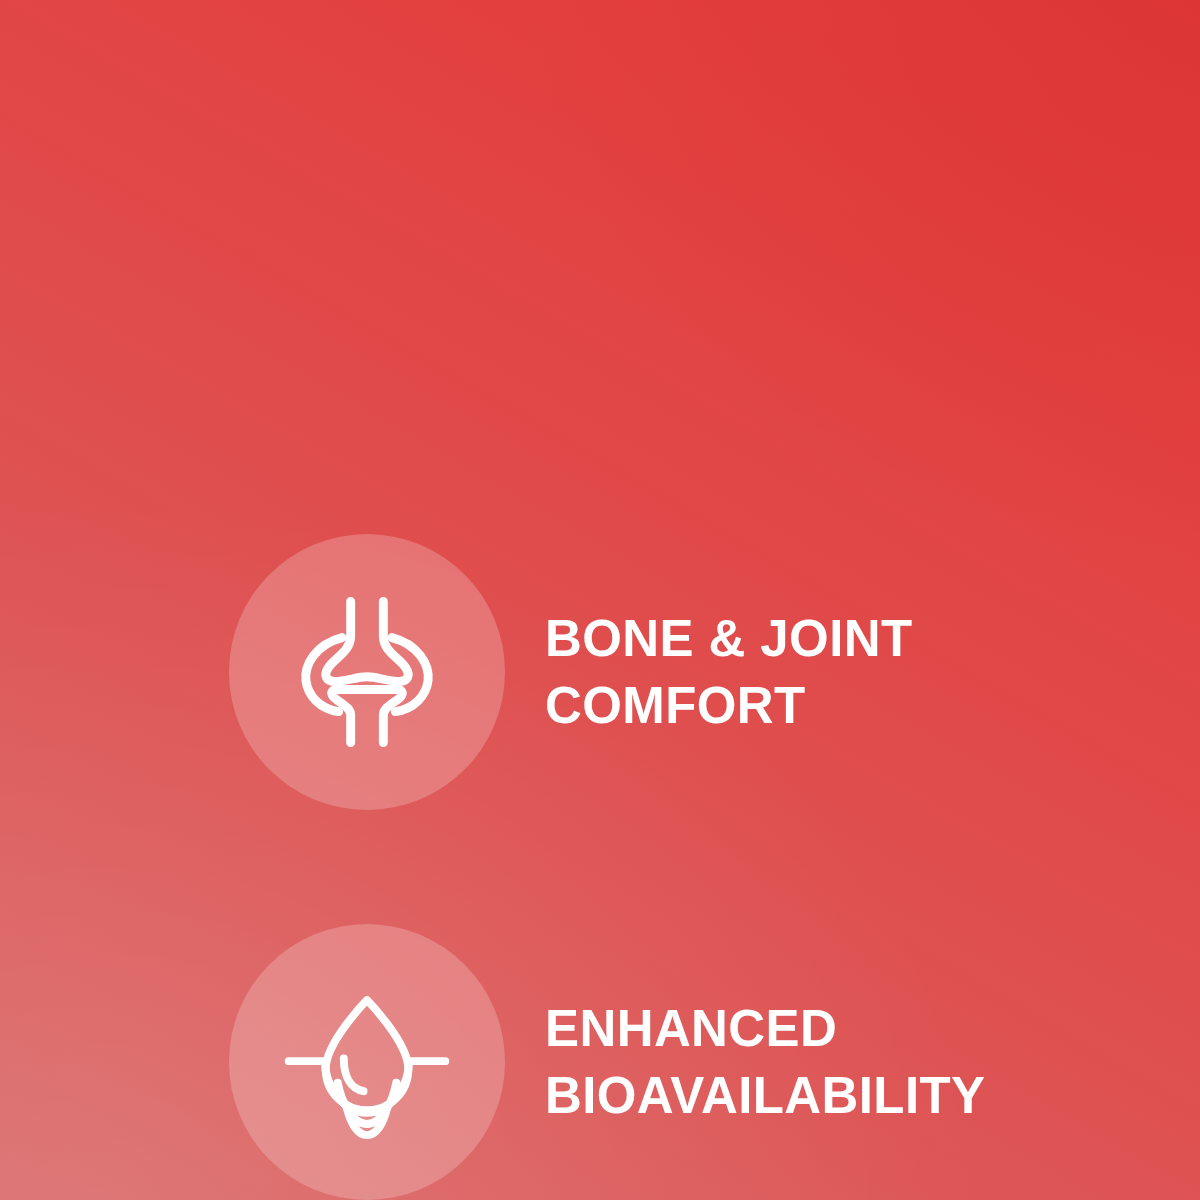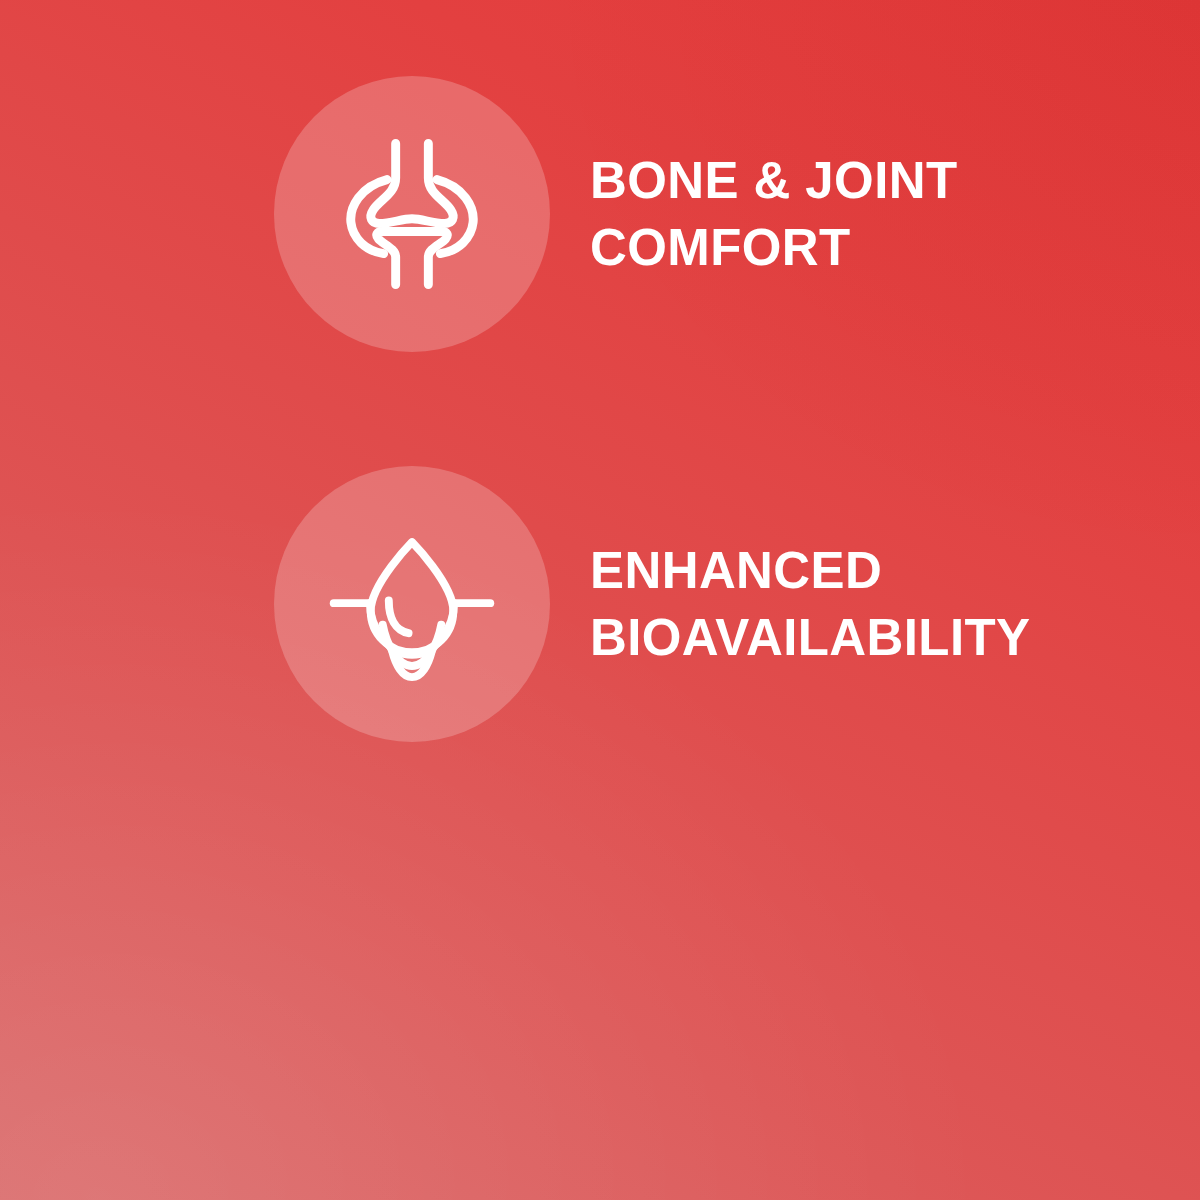--- a/index.html
+++ b/index.html
@@ -34,24 +34,23 @@
       radial-gradient(95% 80% at 100% 0%, rgba(150,10,10,0.10) 0%, rgba(150,10,10,0.00) 60%);
     pointer-events: none;
   }
 
   .rows {
     position: relative;
     z-index: 2;
     height: 100%;
     display: flex;
     flex-direction: column;
-    justify-content: flex-start;
+    justify-content: flex-end;
     padding-top: 76px;
     box-sizing: border-box;
-    padding-left: 45px;
   }
 
   .benefit-row {
     display: flex;
     align-items: center;
     height: 276px;
     margin-bottom: 114px;
   }
   .benefit-row:last-child { margin-bottom: 0; }
 

